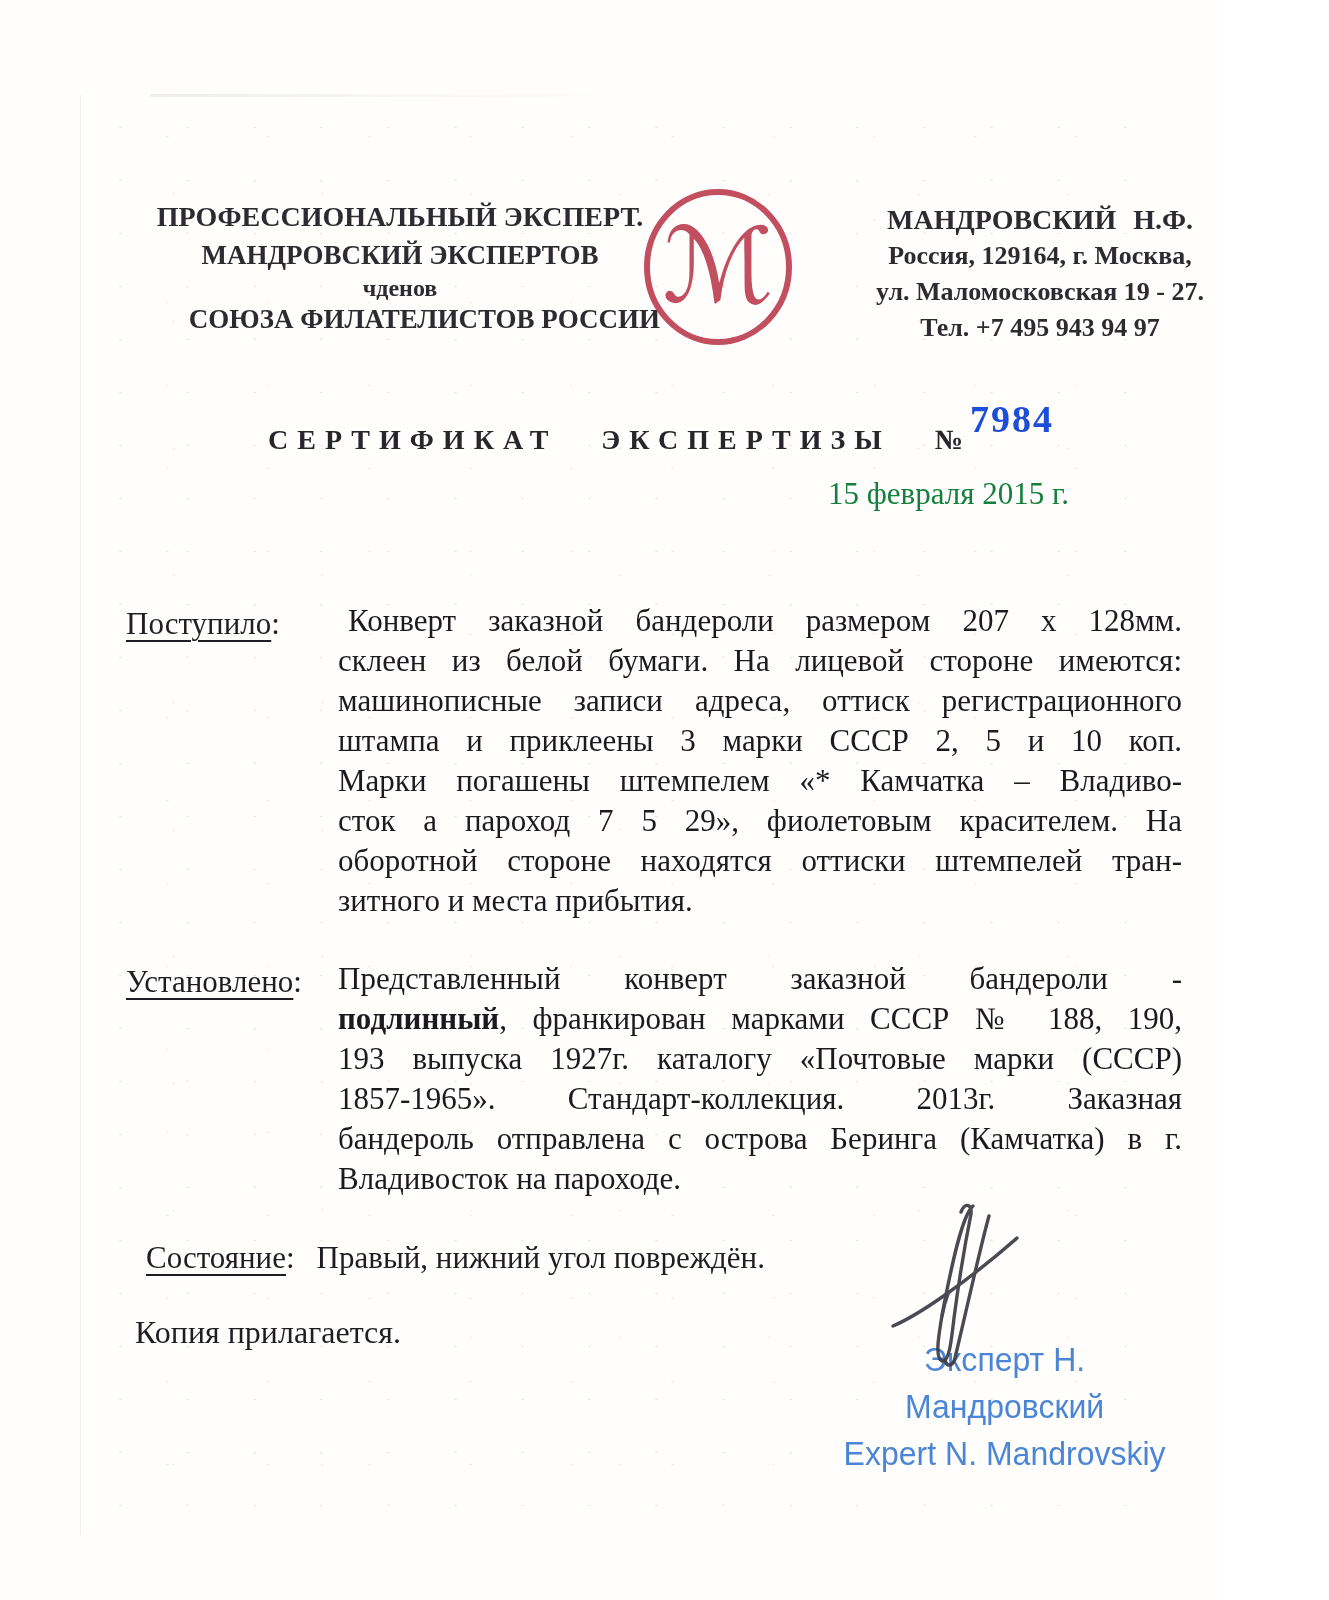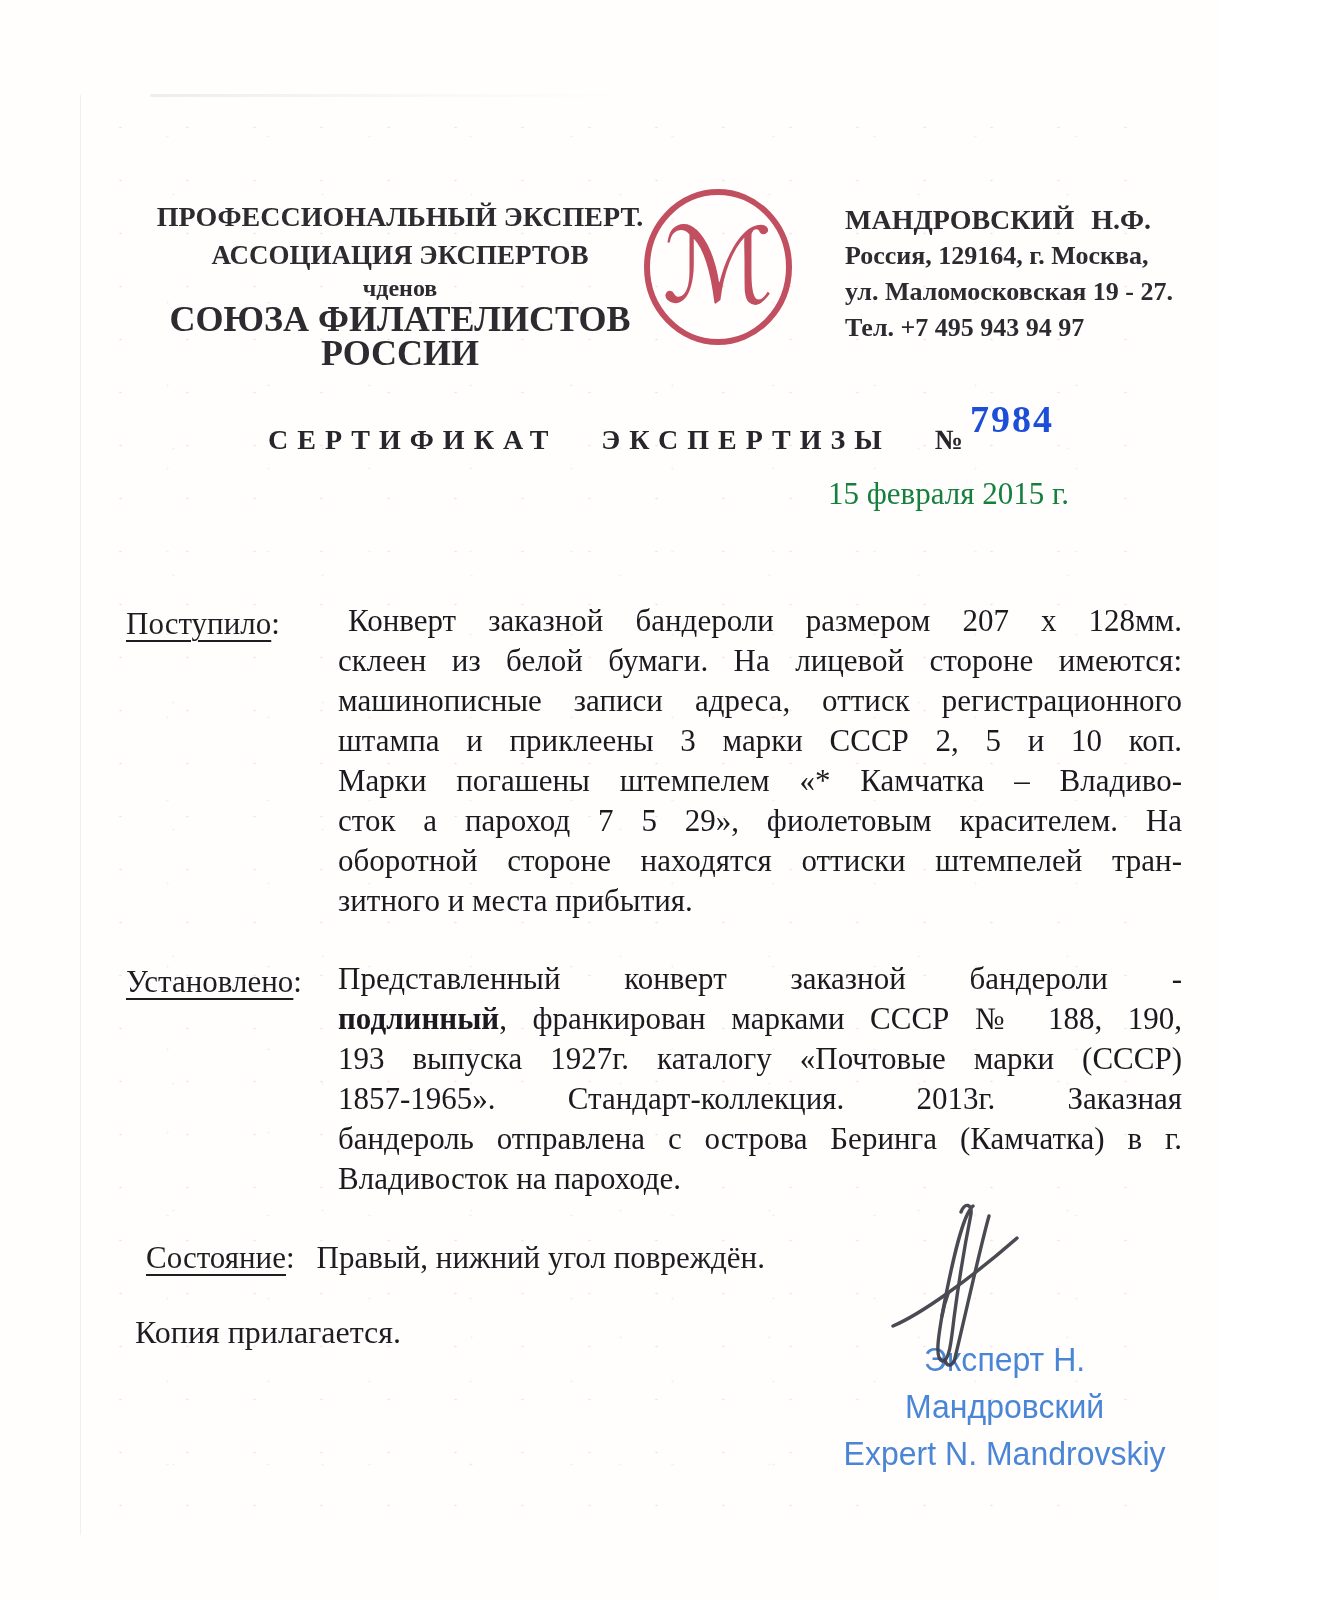--- a/index.html
+++ b/index.html
@@ -35,28 +35,28 @@
   }
 
   
   .org-block {
     left:140px; top:198px; width:520px;
     text-align:center; font-weight:700; color:#2b2b30;
   }
   .org-l1 { font-size:28px; line-height:38px; }
   .org-l2 { font-size:27px; line-height:38px; }
   .org-l3 { font-size:24px; line-height:28px; }
-  .org-l4 { font-size:36px; line-height:34px; }
+  .org-l4 { font-size:27px; line-height:34px;text-align:right; }
 
   .logo { left:641px; top:186px; width:154px; height:162px; }
   .logo svg { display:block; }
 
   .expert-block {
     left:845px; top:202px; width:390px;
-    font-weight:700; color:#2b2b30;
+    text-align:center; font-weight:700; color:#2b2b30;
     font-size:26px; line-height:36px;
   }
   .expert-l1 { font-size:28px; word-spacing:10px; }
 
   
   .title-row { left:268px; top:414px; width:940px; white-space:nowrap; }
   .title-text {
     font-size:28px; font-weight:700; letter-spacing:9px; word-spacing:28px;
     color:#26262b;
   }
@@ -98,21 +98,21 @@
 </head>
 <body>
 
 <div class="page">
 
   <div class="abs edge-line-v"></div>
   <div class="abs edge-smudge-top"></div>
 
   <div class="abs org-block">
     <div class="org-l1">ПРОФЕССИОНАЛЬНЫЙ ЭКСПЕРТ.</div>
-    <div class="org-l2">АССОЦИАЦИЯ ЭКСПЕРТОВ</div>
+    <div class="org-l2">МАНДРОВСКИЙ ЭКСПЕРТОВ</div>
     <div class="org-l3">чденов</div>
     <div class="org-l4">СОЮЗА ФИЛАТЕЛИСТОВ РОССИИ</div>
   </div>
 
   <div class="abs logo">
     <svg width="154" height="162" viewBox="0 0 154 162">
       <ellipse cx="77" cy="81" rx="71" ry="75" fill="none" stroke="#c24f60" stroke-width="6"></ellipse>
       <text x="77" y="116" text-anchor="middle" font-family="DejaVu Sans, DejaVu Serif, serif" font-size="104" fill="#c24f60">ℳ</text>
     </svg>
   </div>

